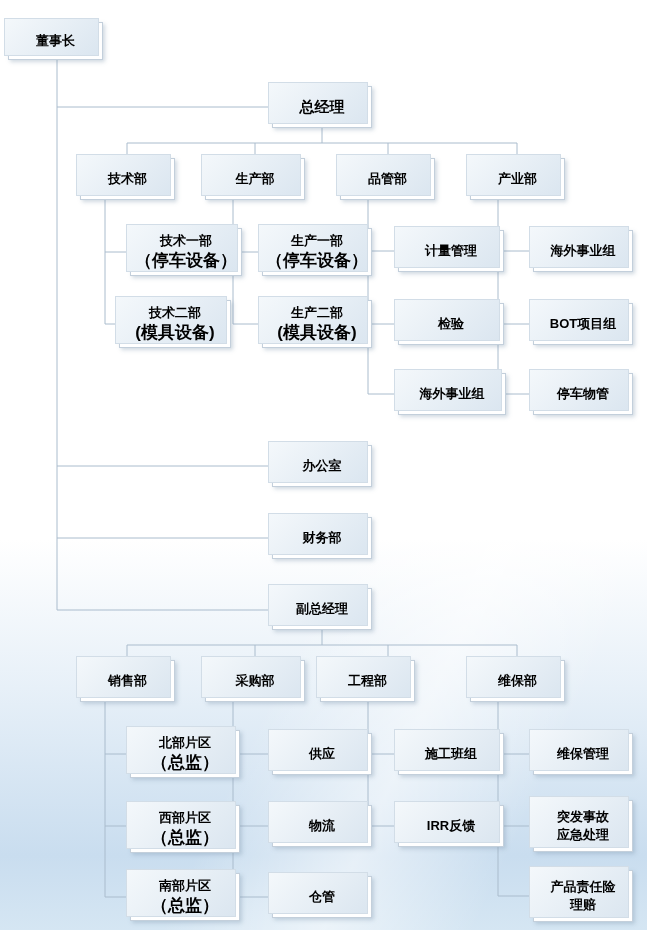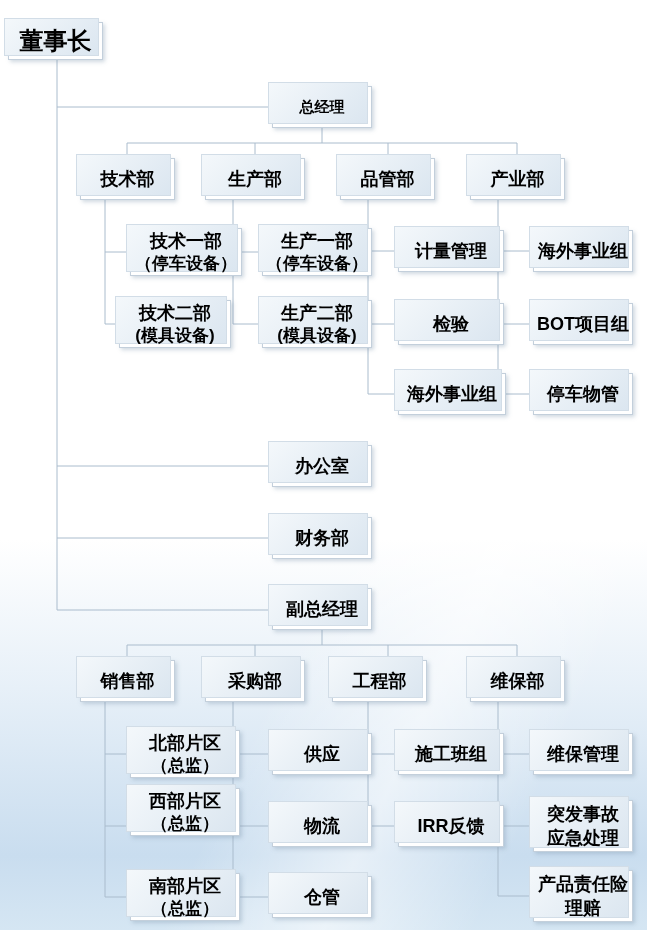--- a/index.html
+++ b/index.html
@@ -38,32 +38,32 @@
   .node::before {
     content: "";
     position: absolute;
     left: -5px; top: -5px;
     width: 100%; height: 100%;
     background: linear-gradient(135deg, #f4f8fb, #dbe6f0);
     border: 1px solid #d2dde7;
     z-index: -1;
   }
   .lbl {
-    font-size: 18px;
+    font-size: 13px;
     font-weight: bold;
     line-height: 1.35;
     white-space: pre-line;
   }
   .sub {
     font-size: 17px;
     font-weight: bold;
     line-height: 1.3;
     white-space: pre-line;
   }
-  .node.lv0 .lbl { font-size: 24px; }
+  .node.lv0 .lbl { font-size: 13px; }
   .node.lv1 .lbl { font-size: 15px; }
 </style>
 </head>
 <body>
 
 <div class="canvas">
 
   <svg class="connectors" width="647" height="930">
     <path fill="none" stroke-width="1" d="M57 60 V610
              M57 107 H272  M57 466 H272  M57 538 H272  M57 610 H272
@@ -149,32 +149,32 @@
   <div class="node" style="left:272px;top:588px;width:100px;height:42px">
     <span class="lbl">副总经理</span>
   </div>
 
   <div class="node" style="left:80px;top:660px;width:95px;height:42px">
     <span class="lbl">销售部</span>
   </div>
   <div class="node" style="left:205px;top:660px;width:100px;height:42px">
     <span class="lbl">采购部</span>
   </div>
-  <div class="node" style="left:332px;top:660px;width:95px;height:42px">
+  <div class="node" style="left:320px;top:660px;width:95px;height:42px">
     <span class="lbl">工程部</span>
   </div>
   <div class="node" style="left:470px;top:660px;width:95px;height:42px">
     <span class="lbl">维保部</span>
   </div>
 
   <div class="node" style="left:130px;top:730px;width:110px;height:48px">
     <span class="lbl">北部片区</span>
     <span class="sub">（总监）</span>
   </div>
-  <div class="node" style="left:130px;top:788px;width:110px;height:48px">
+  <div class="node" style="left:130px;top:805px;width:110px;height:48px">
     <span class="lbl">西部片区</span>
     <span class="sub">（总监）</span>
   </div>
   <div class="node" style="left:130px;top:873px;width:110px;height:48px">
     <span class="lbl">南部片区</span>
     <span class="sub">（总监）</span>
   </div>
 
   <div class="node" style="left:272px;top:733px;width:100px;height:42px">
     <span class="lbl">供应</span>

